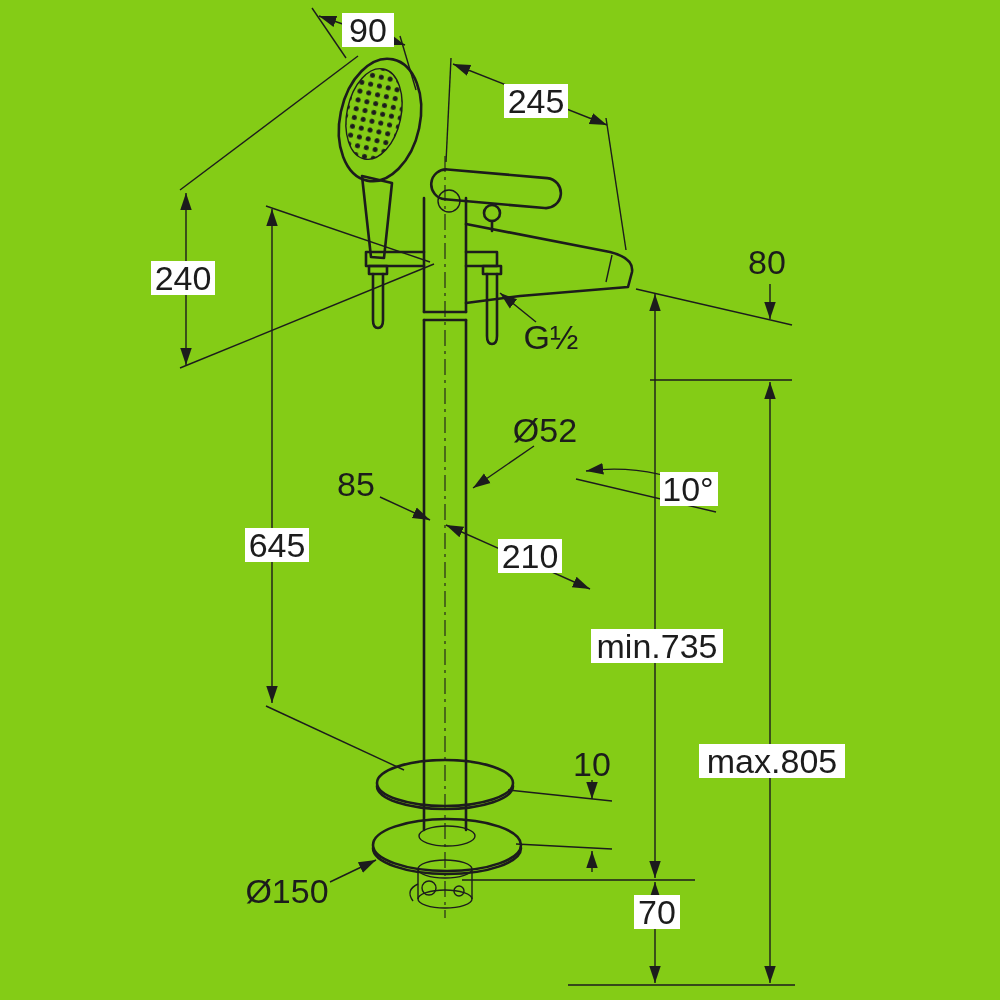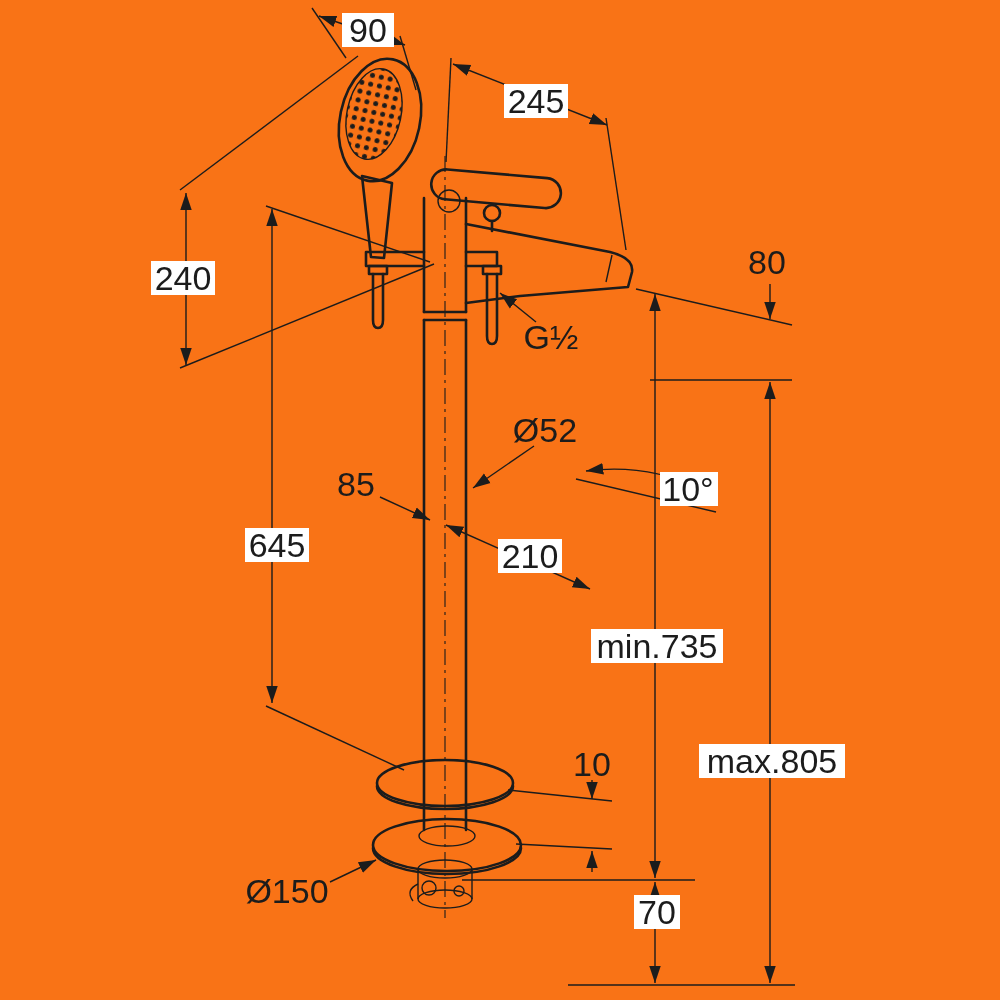--- a/index.html
+++ b/index.html
@@ -1,16 +1,16 @@
 <!DOCTYPE html>
 <html><head>
 <meta charset="utf-8">
 <style>
   html,body{margin:0;padding:0;background:#ffffff;}
-  .canvas{width:1000px;height:1000px;background:#f97316;position:relative;font-family:"Liberation Sans",sans-serif;overflow:hidden;}
+  .canvas{width:1000px;height:1000px;background:#84cc16;position:relative;font-family:"Liberation Sans",sans-serif;overflow:hidden;}
   svg{display:block;}
   
   .o{fill:none;stroke:#1c1c1c;stroke-width:2.6;stroke-linecap:round;stroke-linejoin:round;}
   
   .t{fill:none;stroke:#1c1c1c;stroke-width:1.4;}
   
   .c{fill:none;stroke:#1c1c1c;stroke-width:1.1;stroke-dasharray:16 5 3 5;}
   .m2{marker-start:url(#arr);marker-end:url(#arr);}
   .me{marker-end:url(#arr);}
   .bg{fill:#ffffff;stroke:none;}

